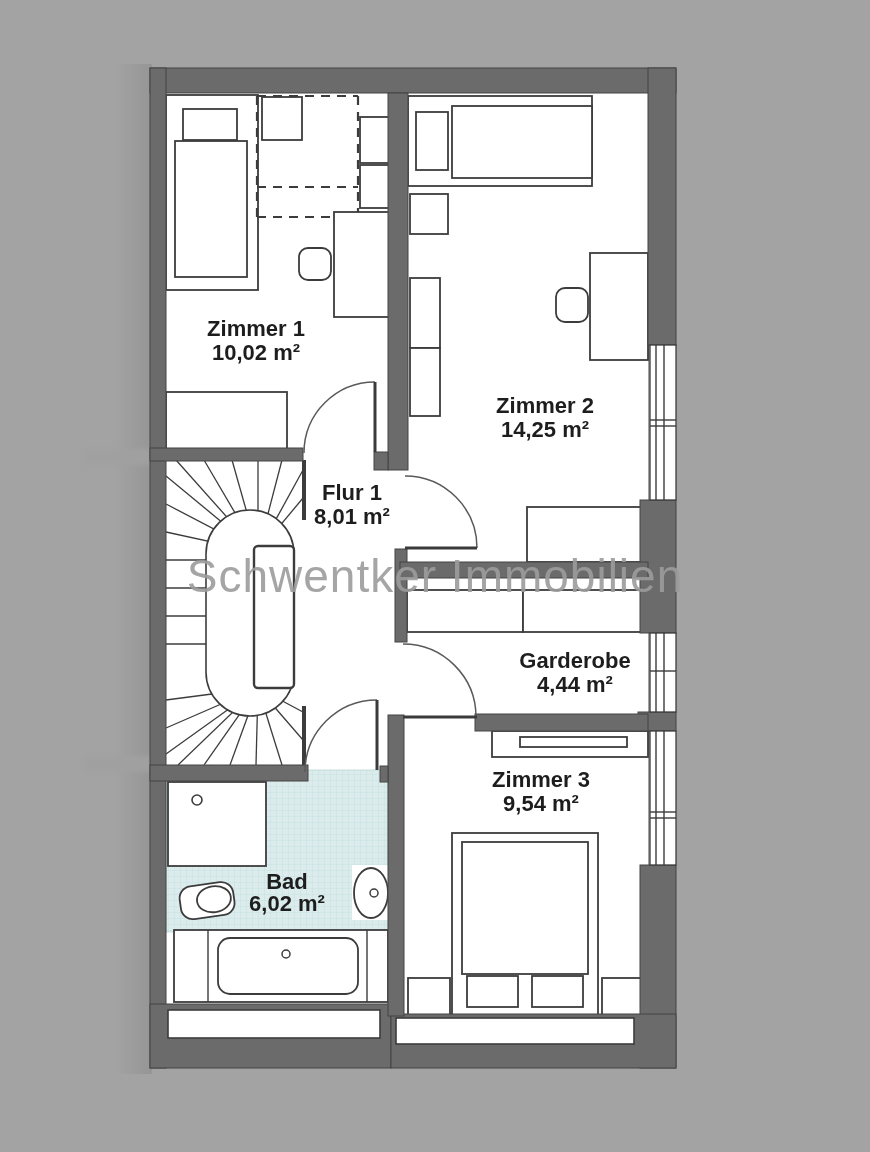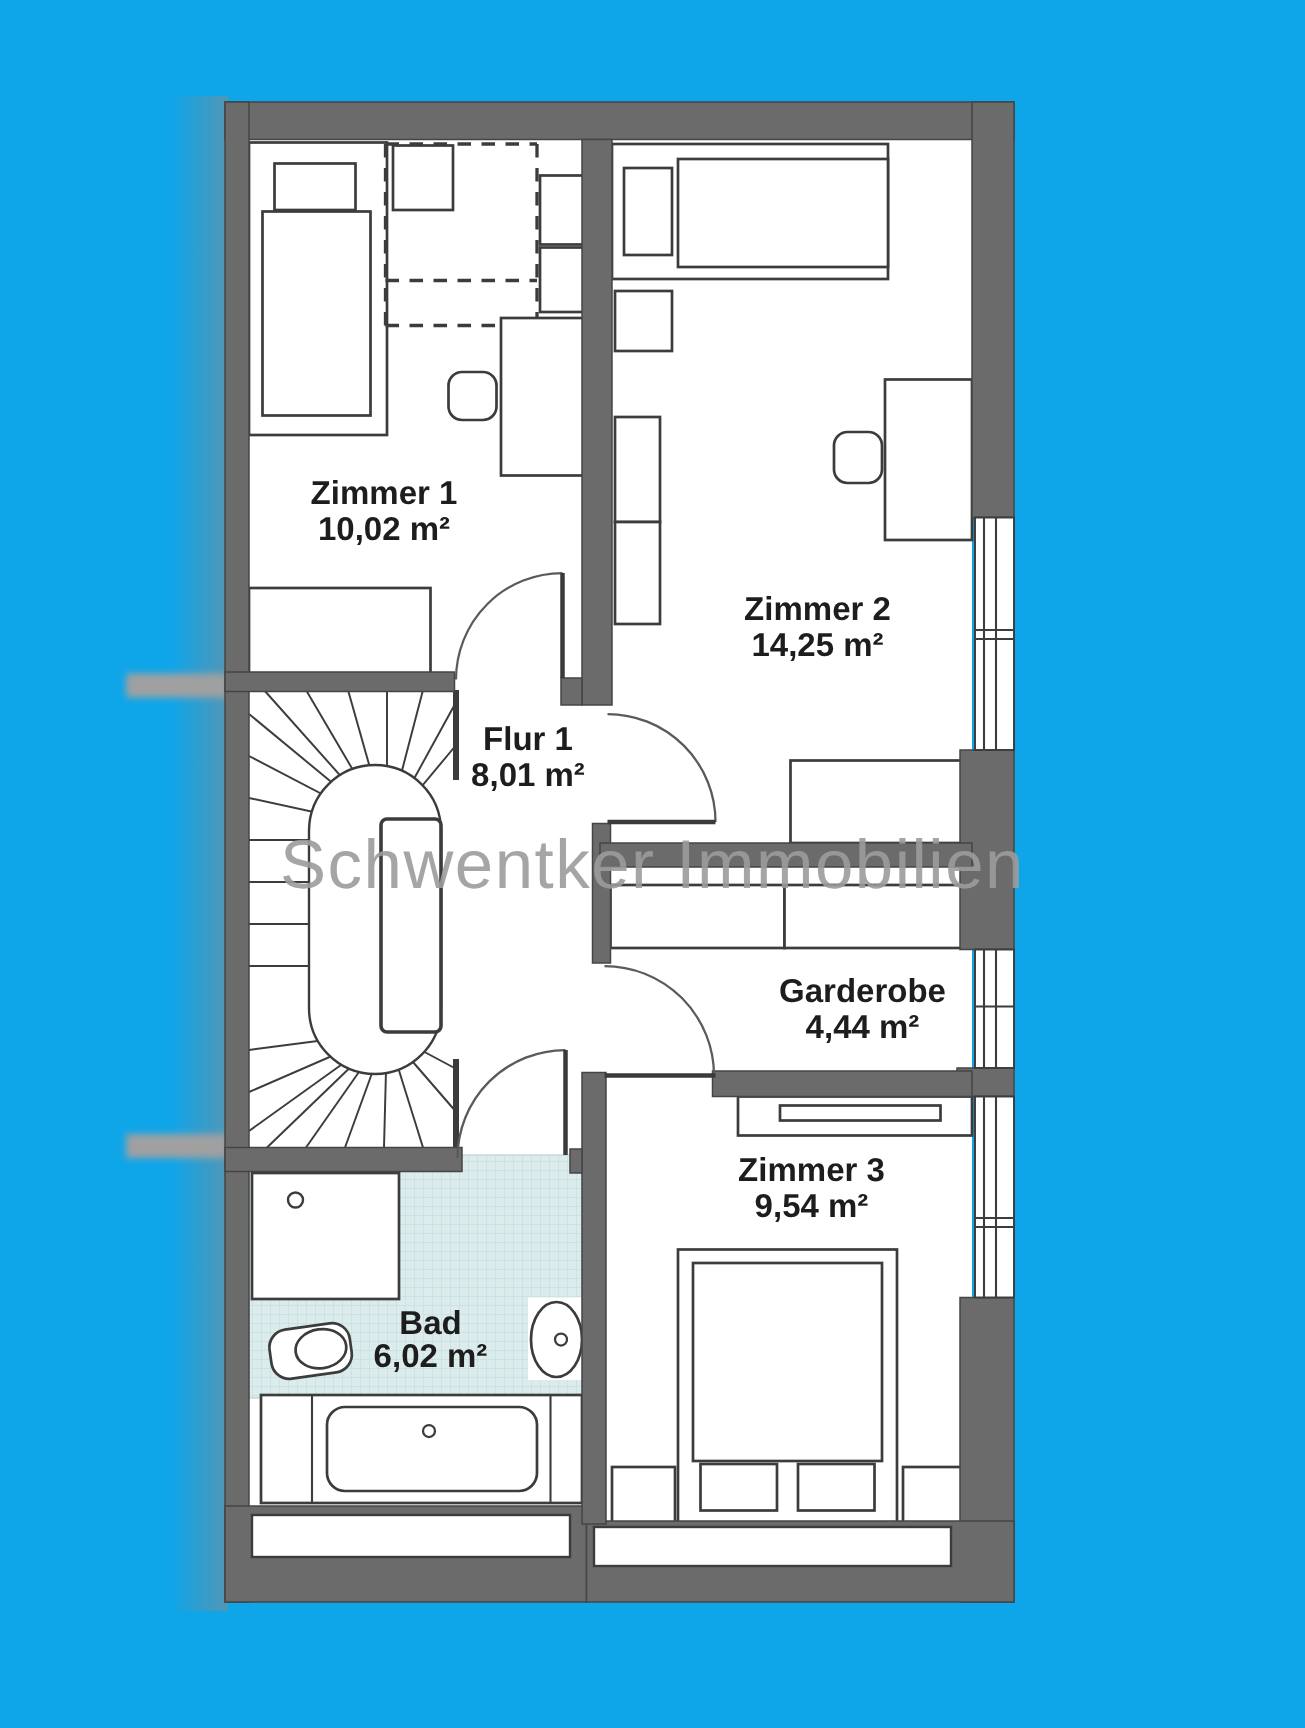--- a/index.html
+++ b/index.html
@@ -1,17 +1,17 @@
 <!DOCTYPE html>
 <html><head>
 <meta charset="utf-8">
 <style>
   html,body{margin:0;padding:0;background:#ffffff;}
   body{font-family:"Liberation Sans", sans-serif;}
-  .stage{position:relative;width:870px;height:1152px;background:#0ea5e9;overflow:hidden;}
+  .stage{position:relative;width:870px;height:1152px;background:#a3a3a3;overflow:hidden;}
   svg{position:absolute;left:0;top:0;}
   .wall{fill:#6b6b6b;stroke:#454545;stroke-width:1;}
   .furn{fill:#ffffff;stroke:#3c3c3c;stroke-width:1.8;}
   .tread{stroke:#3c3c3c;stroke-width:1.3;}
   .leaf{stroke:#3a3a3a;stroke-width:3;fill:none;}
   .swing{stroke:#5a5a5a;stroke-width:1.5;fill:none;}
   .dashedline{stroke:#3c3c3c;stroke-width:2.2;fill:none;stroke-dasharray:9 7;}
   .glz{stroke:#3c3c3c;stroke-width:1.4;}
   .roomlabel{font-family:"Liberation Sans", sans-serif;font-weight:bold;font-size:22px;fill:#1d1d1d;text-anchor:middle;}
   .watermark{font-family:"Liberation Sans", sans-serif;font-size:46px;fill:#9c9c9c;opacity:0.9;text-anchor:middle;letter-spacing:1px;}

